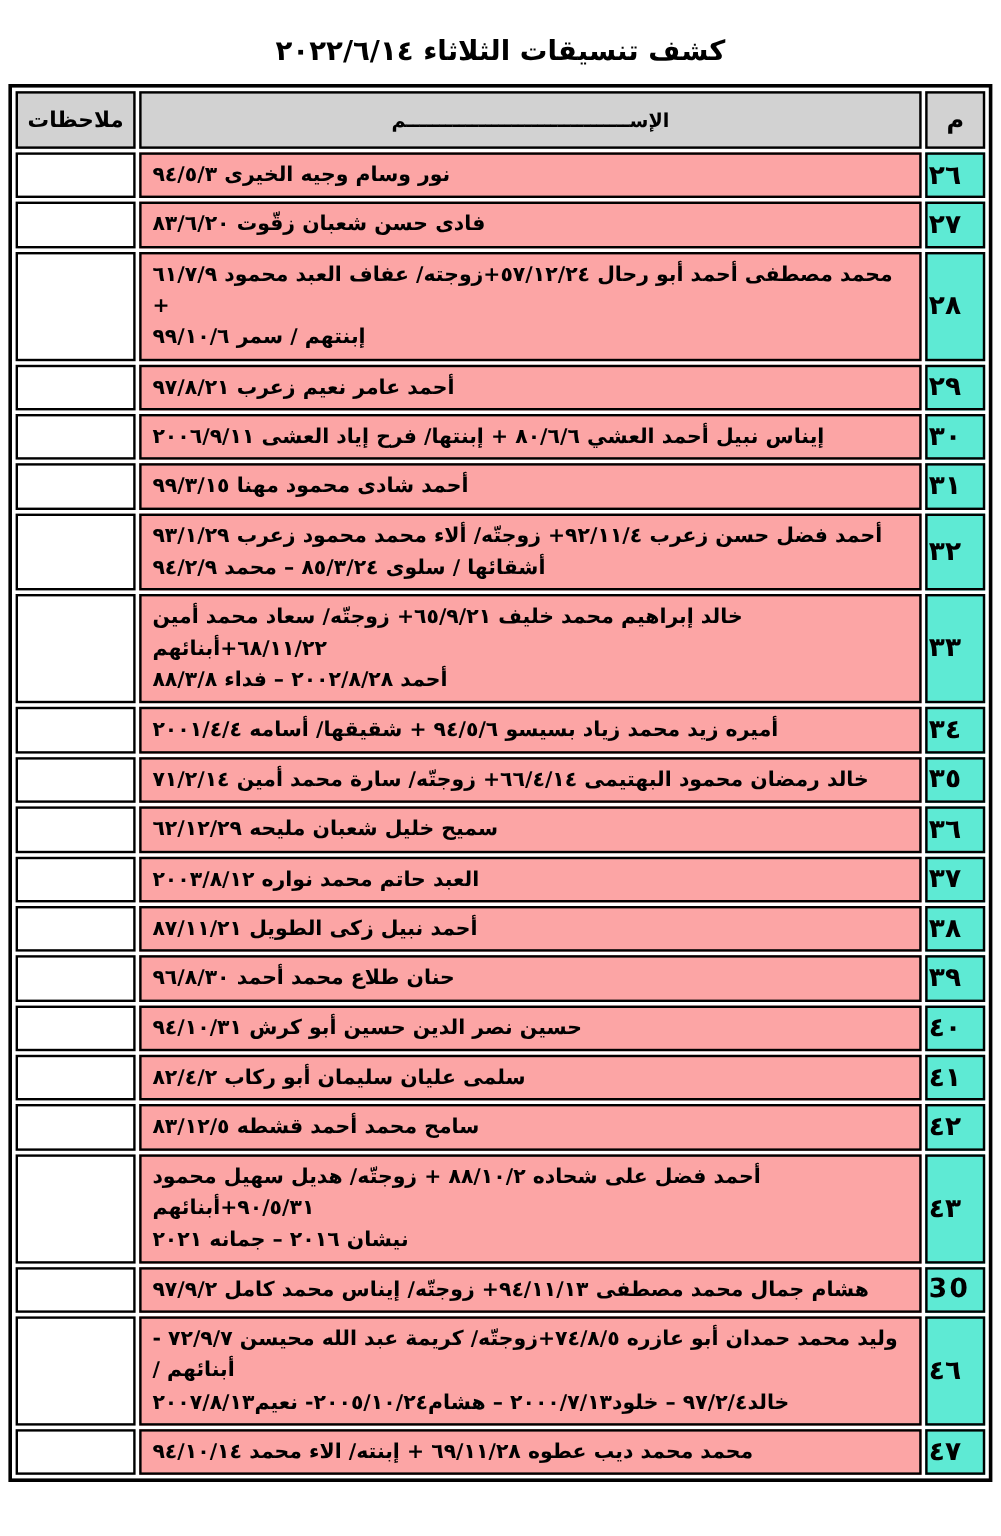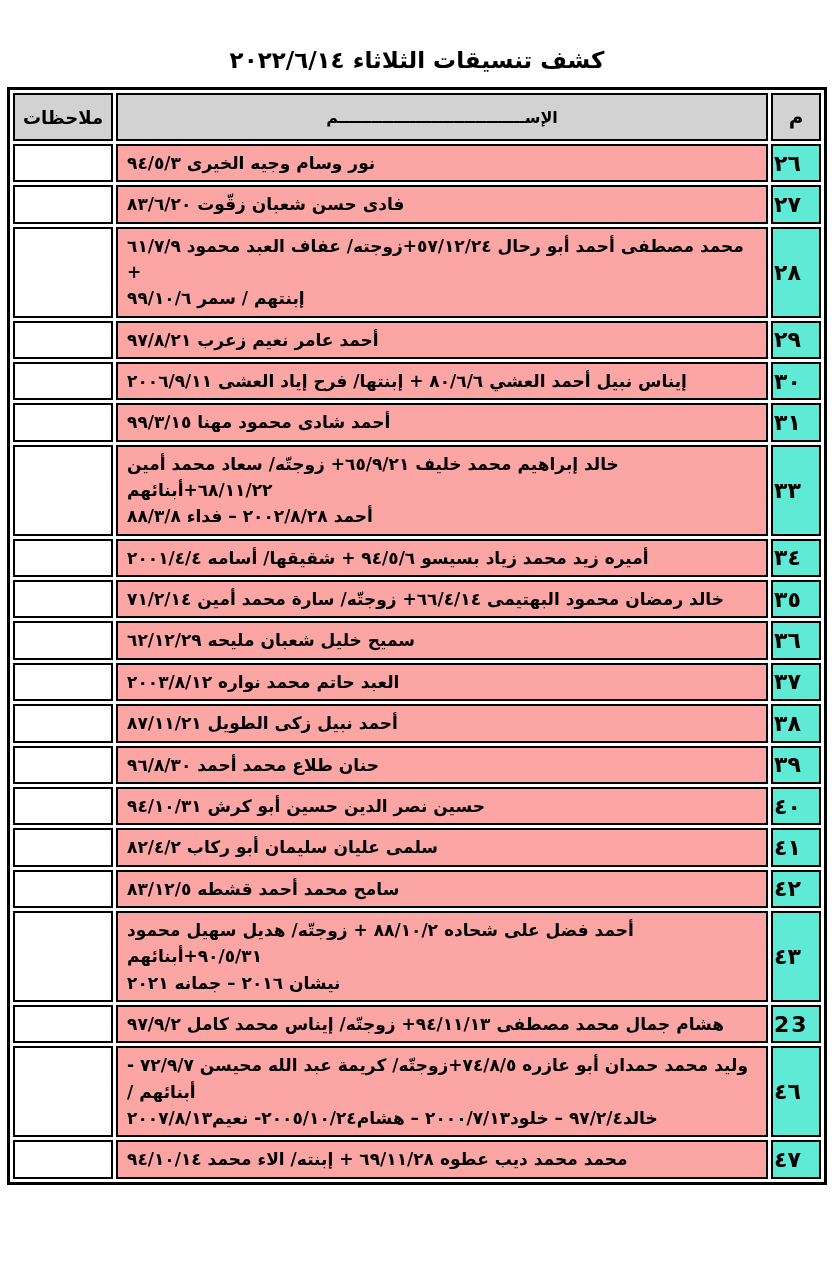--- a/index.html
+++ b/index.html
@@ -9,21 +9,20 @@
     color:#000;
     overflow:hidden;
   }
   .page-title{
     text-align:center;
     font-size:23px;
     font-weight:bold;
     padding-top:30px;
     padding-bottom:14px;
     letter-spacing:0px;
-    margin-top:17px;
   }
   .sheet{
     margin:0 7px;
   }
   table.list{
     width:100%;
     direction:rtl;
     border-collapse:separate;
     border-spacing:3px;
     background:#ffffff;
@@ -111,20 +110,26 @@
           <td class="num">٣٠</td>
           <td class="name">إيناس نبيل أحمد العشي ٨٠/٦/٦ + إبنتها/ فرح إياد العشى ٢٠٠٦/٩/١١</td>
           <td class="notes"></td>
         </tr>
         <tr>
           <td class="num">٣١</td>
           <td class="name">أحمد شادى محمود مهنا ٩٩/٣/١٥</td>
           <td class="notes"></td>
         </tr>
         <tr>
+          <td class="num">٣٢</td>
+          <td class="name">أحمد فضل حسن زعرب ٩٢/١١/٤+ زوجتّه/ ألاء محمد محمود زعرب ٩٣/١/٢٩
+أشقائها / سلوى ٨٥/٣/٢٤ – محمد ٩٤/٢/٩</td>
+          <td class="notes"></td>
+        </tr>
+        <tr>
           <td class="num">٣٣</td>
           <td class="name">خالد إبراهيم محمد خليف ٦٥/٩/٢١+ زوجتّه/ سعاد محمد أمين ٦٨/١١/٢٢+أبنائهم
 أحمد ٢٠٠٢/٨/٢٨ – فداء ٨٨/٣/٨</td>
           <td class="notes"></td>
         </tr>
         <tr>
           <td class="num">٣٤</td>
           <td class="name">أميره زيد محمد زياد بسيسو ٩٤/٥/٦ + شقيقها/ أسامه ٢٠٠١/٤/٤</td>
           <td class="notes"></td>
         </tr>
@@ -168,21 +173,21 @@
           <td class="name">سامح محمد أحمد قشطه ٨٣/١٢/٥</td>
           <td class="notes"></td>
         </tr>
         <tr>
           <td class="num">٤٣</td>
           <td class="name">أحمد فضل على شحاده ٨٨/١٠/٢ + زوجتّه/ هديل سهيل محمود ٩٠/٥/٣١+أبنائهم
 نيشان ٢٠١٦ – جمانه ٢٠٢١</td>
           <td class="notes"></td>
         </tr>
         <tr>
-          <td class="num">23</td>
+          <td class="num">30</td>
           <td class="name">هشام جمال محمد مصطفى ٩٤/١١/١٣+ زوجتّه/ إيناس محمد كامل ٩٧/٩/٢</td>
           <td class="notes"></td>
         </tr>
         <tr>
           <td class="num">٤٦</td>
           <td class="name">وليد محمد حمدان أبو عازره ٧٤/٨/٥+زوجتّه/ كريمة عبد الله محيسن ٧٢/٩/٧ - أبنائهم /
 خالد٩٧/٢/٤ – خلود٢٠٠٠/٧/١٣ – هشام٢٠٠٥/١٠/٢٤- نعيم٢٠٠٧/٨/١٣</td>
           <td class="notes"></td>
         </tr>
         <tr>

